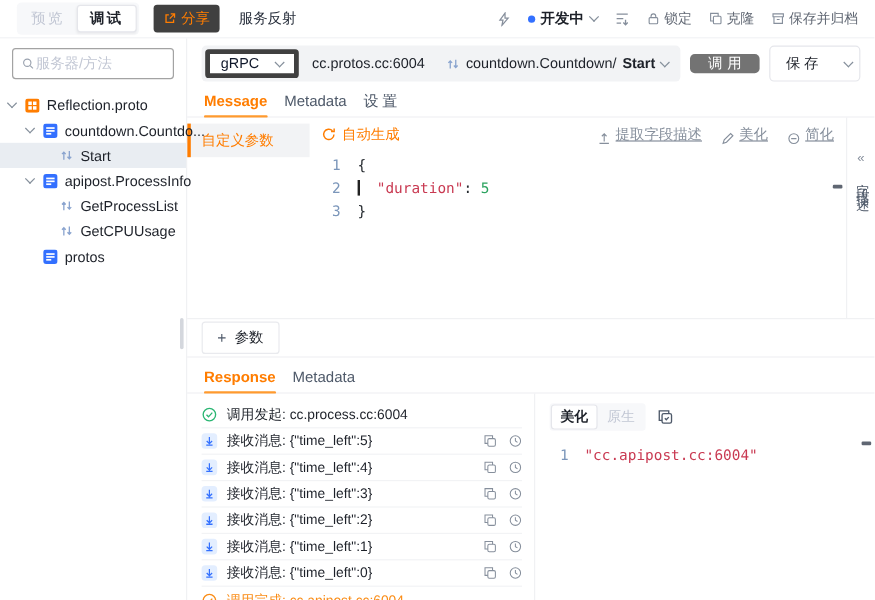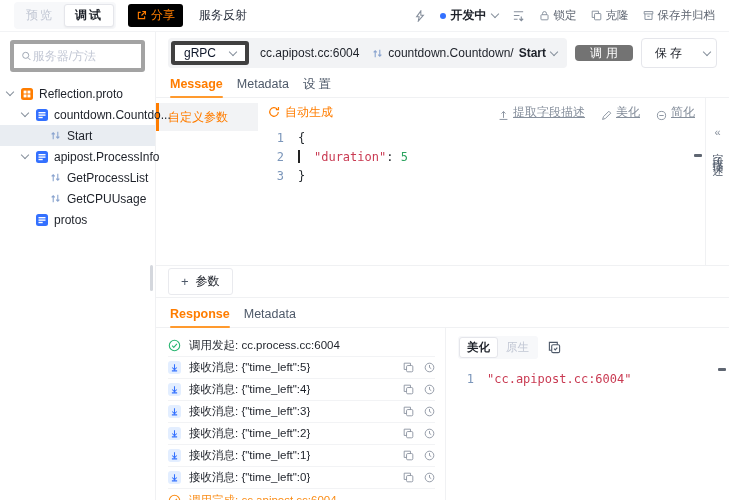--- a/index.html
+++ b/index.html
@@ -5,35 +5,35 @@
   * { box-sizing: border-box; margin: 0; padding: 0; }
   body { font-family: "Liberation Sans", "DejaVu Sans", sans-serif; background: #fff; }
   .app { width: 729px; height: 500px; overflow: hidden; background: #fff; color: #1d2129; position: relative; }
 
   
   .topbar { height: 32px; display: flex; align-items: center; justify-content: space-between; padding: 0 14px; border-bottom: 1px solid #f2f3f5; }
   .topbar-left { display: flex; align-items: center; }
   .tab-seg { display: flex; background: #f7f8fa; border-radius: 4px; padding: 2px; align-items: center; }
   .tab-preview { color: #c2c7d4; font-size: 12px; padding: 3px 10px; letter-spacing: 2px; cursor: pointer; }
   .tab-debug { background: #fff; border: 1px solid #e5e6eb; border-radius: 3px; font-size: 12px; font-weight: 700; padding: 2px 10px; letter-spacing: 2px; box-shadow: 0 1px 2px rgba(0,0,0,.05); cursor: pointer; }
-  .share-btn { display: flex; align-items: center; gap: 4px; color: #ff7d00; font-size: 12px; background: #000000; border-radius: 3px; padding: 3px 8px; margin-left: 12px; cursor: pointer; }
+  .share-btn { display: flex; align-items: center; gap: 4px; color: #ff7d00; font-size: 12px; background: #404040; border-radius: 3px; padding: 3px 8px; margin-left: 12px; cursor: pointer; }
   .reflect-btn { font-size: 12px; color: #272e3b; margin-left: 16px; font-weight: 500; cursor: pointer; }
   .topbar-right { display: flex; align-items: center; gap: 14px; color: #5f6672; font-size: 11.5px; }
   .status { display: flex; align-items: center; gap: 5px; cursor: pointer; }
   .dot { width: 6px; height: 6px; border-radius: 50%; background: #3370ff; }
   .status-label { color: #1d2129; font-weight: 600; font-size: 12px; }
   .action { display: flex; align-items: center; gap: 4px; cursor: pointer; }
   .caret { display: inline-block; width: 6px; height: 6px; border-right: 1.3px solid #86909c; border-bottom: 1.3px solid #86909c; transform: rotate(45deg); margin-top: -3px; }
 
   
   .body { display: flex; height: 468px; }
 
   
   .sidebar { width: 156px; border-right: 1px solid #f0f1f3; position: relative; padding-top: 8px; flex-shrink: 0; }
-  .search-box { margin: 0 10px 11px; height: 26px; border: 4px solid #a3a3a3; border-radius: 3px; display: flex; align-items: center; gap: 1px; padding: 12px 7px; }
+  .search-box { margin: 0 10px 11px; height: 26px; border: 1px solid #a3a3a3; border-radius: 3px; display: flex; align-items: center; gap: 1px; padding: 12px 7px; }
   .search-box input { border: 0; outline: 0; width: 100%; font-size: 12px; color: #1d2129; font-family: inherit; background: transparent; }
   ::placeholder { color: #c2c7d4; }
   .tree-row { height: 21px; display: flex; align-items: center; font-size: 12px; color: #1d2129; cursor: pointer; white-space: nowrap; }
   .tree-row.selected { background: #e9edf2; }
   .lvl0 { padding-left: 7px; } .lvl1 { padding-left: 22px; } .lvl2 { padding-left: 50px; }
   .chev-wrap { width: 14px; display: flex; align-items: center; flex-shrink: 0; }
   .spacer { width: 14px; flex-shrink: 0; }
   .ticon { margin-right: 6px; display: flex; flex-shrink: 0; }
   .scroll-thumb { position: absolute; right: 2px; top: 233px; width: 3px; height: 26px; background: #d4d7dd; border-radius: 2px; }
 
@@ -256,21 +256,21 @@
     </aside>
 
     <main class="main">
 
       <div class="request-bar">
         <div class="url-group">
           <span class="protocol">
             <span>gRPC</span>
             <span class="caret"></span>
           </span>
-          <span class="url-text">cc.apipost.cc:6004</span>
+          <span class="url-text">cc.protos.cc:6004</span>
           <span class="method-sel">
             <svg width="11" height="11" viewBox="0 0 12 12">
                 <path d="M3.5 10V3M1.8 4.8L3.5 3l1.7 1.8M8.5 2v7M6.8 7.2L8.5 9l1.7-1.8" fill="none" stroke="#8aa4cf" stroke-width="1.2"></path>
               </svg>
             <span>countdown.Countdown/</span>
               <span class="method-name">Start</span>
             <span class="caret"></span>
           </span>
         </div>
         <button class="btn-call">调用</button>

